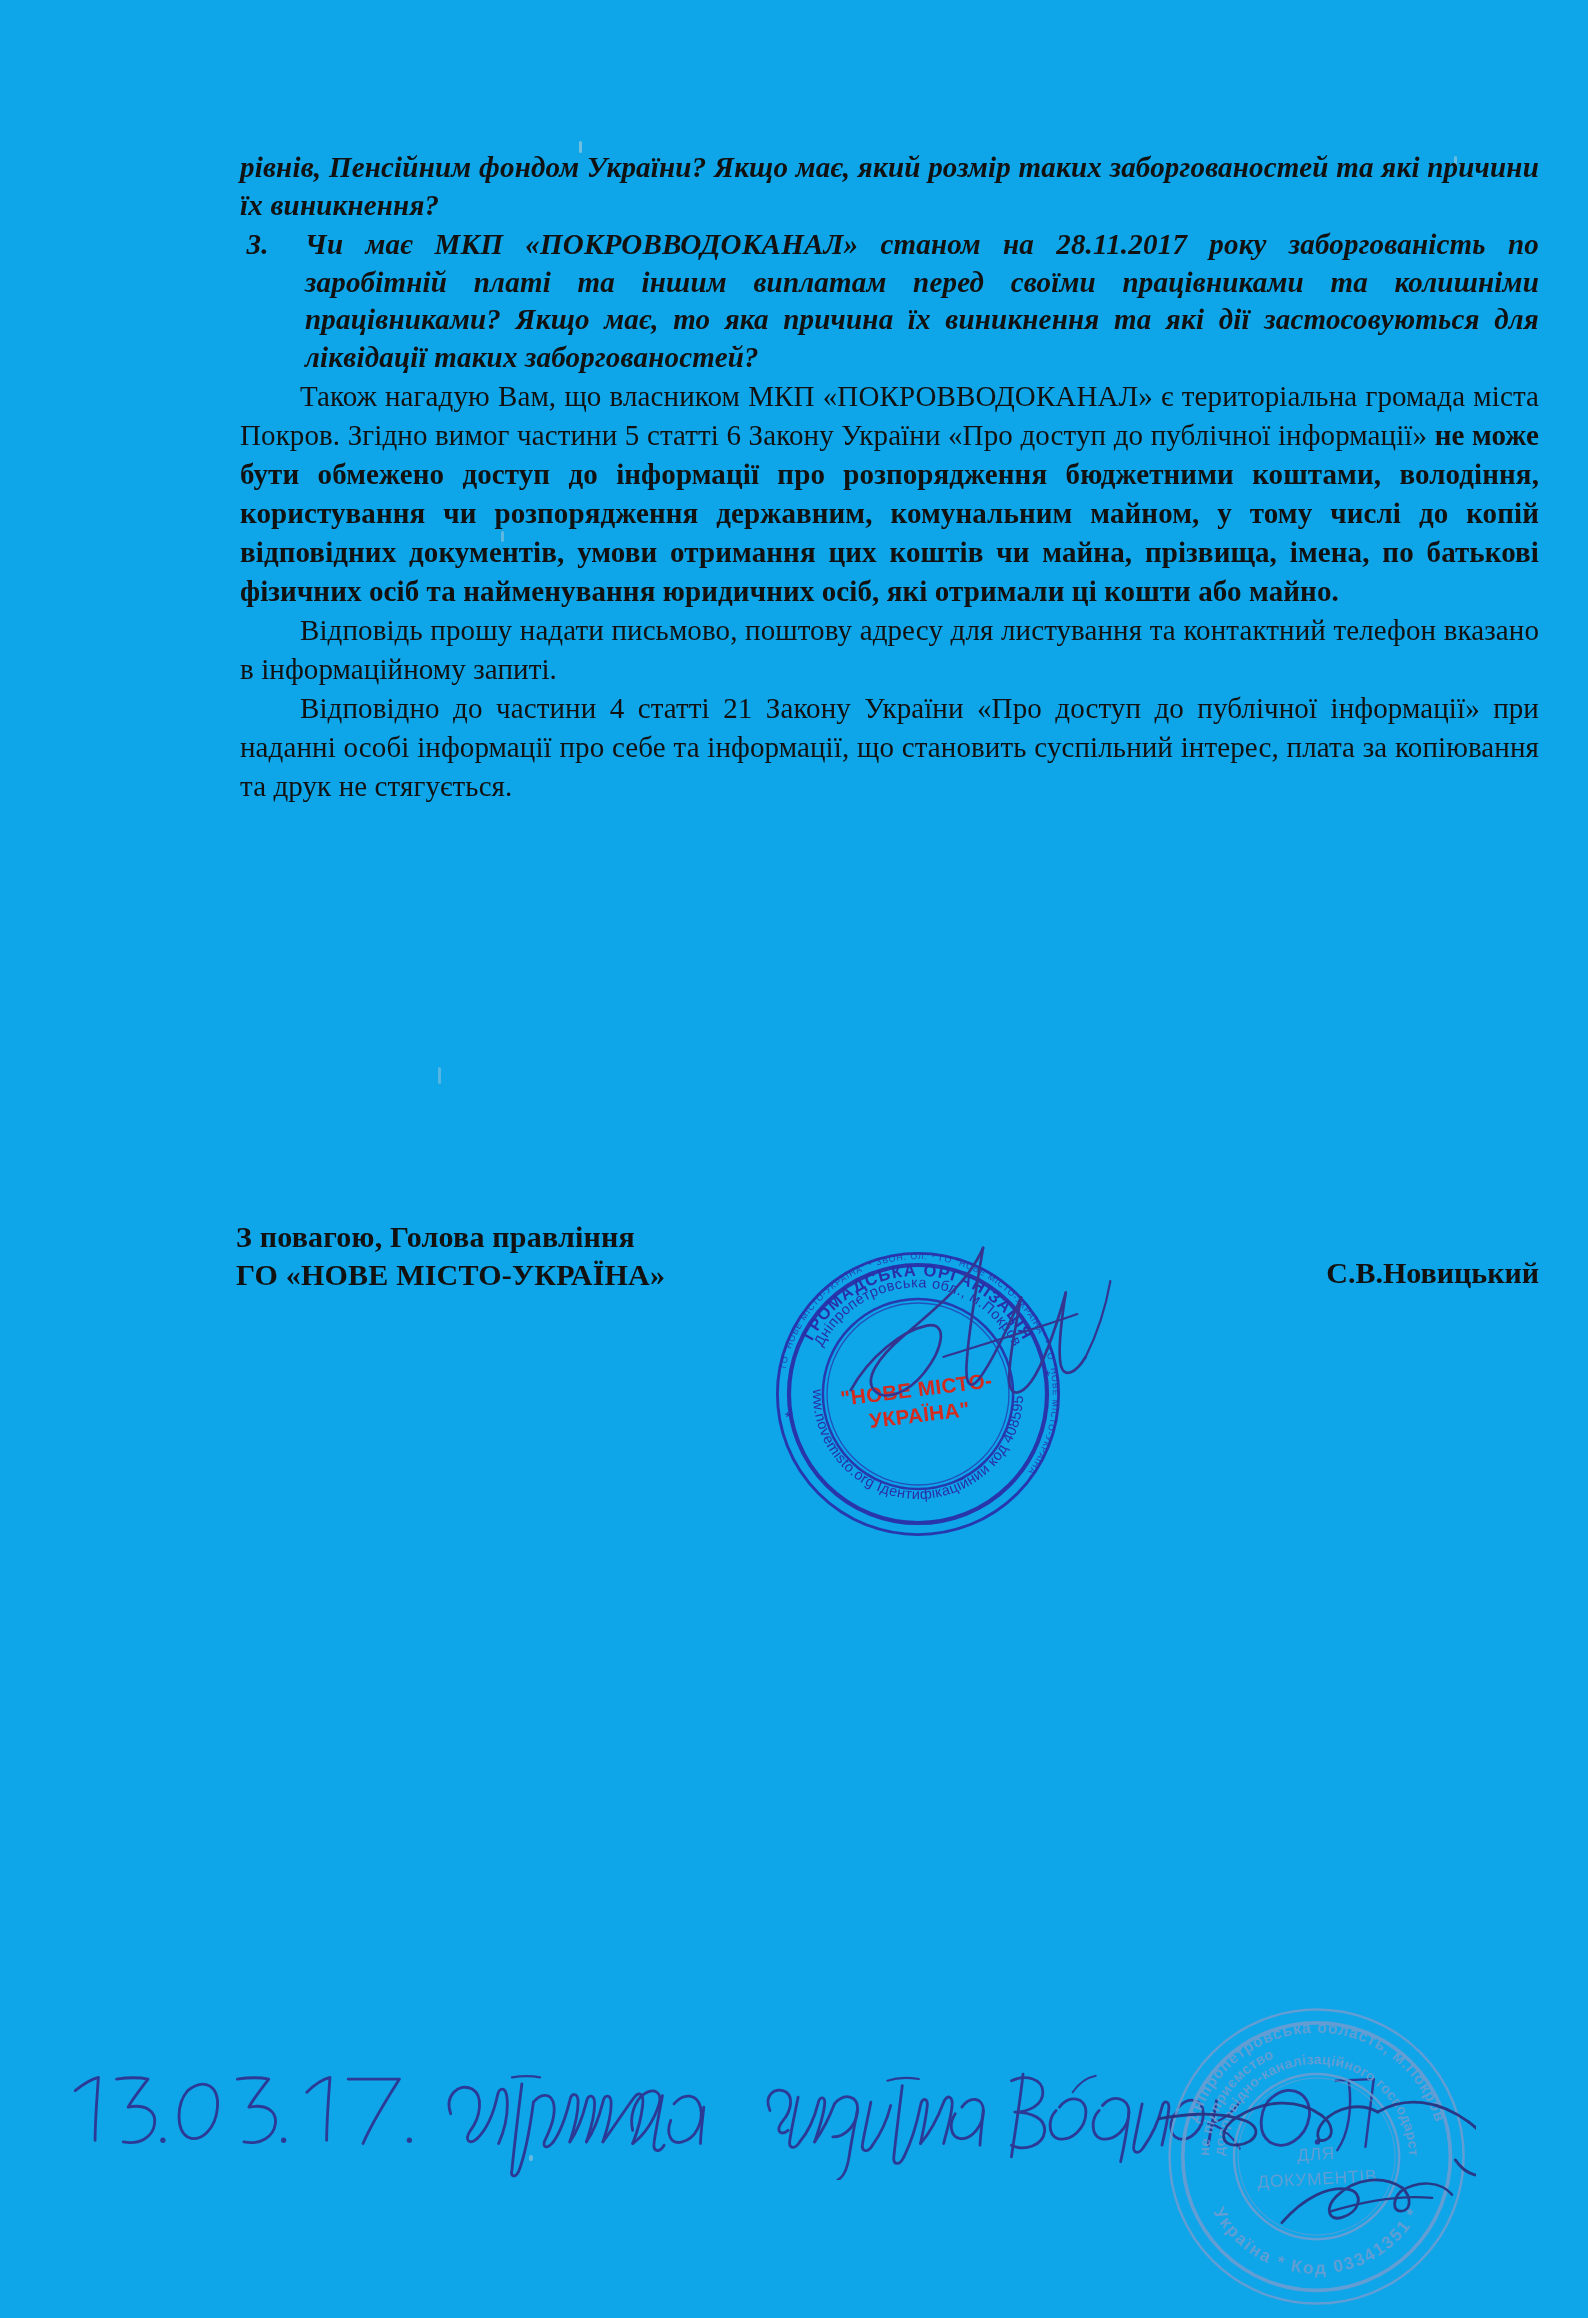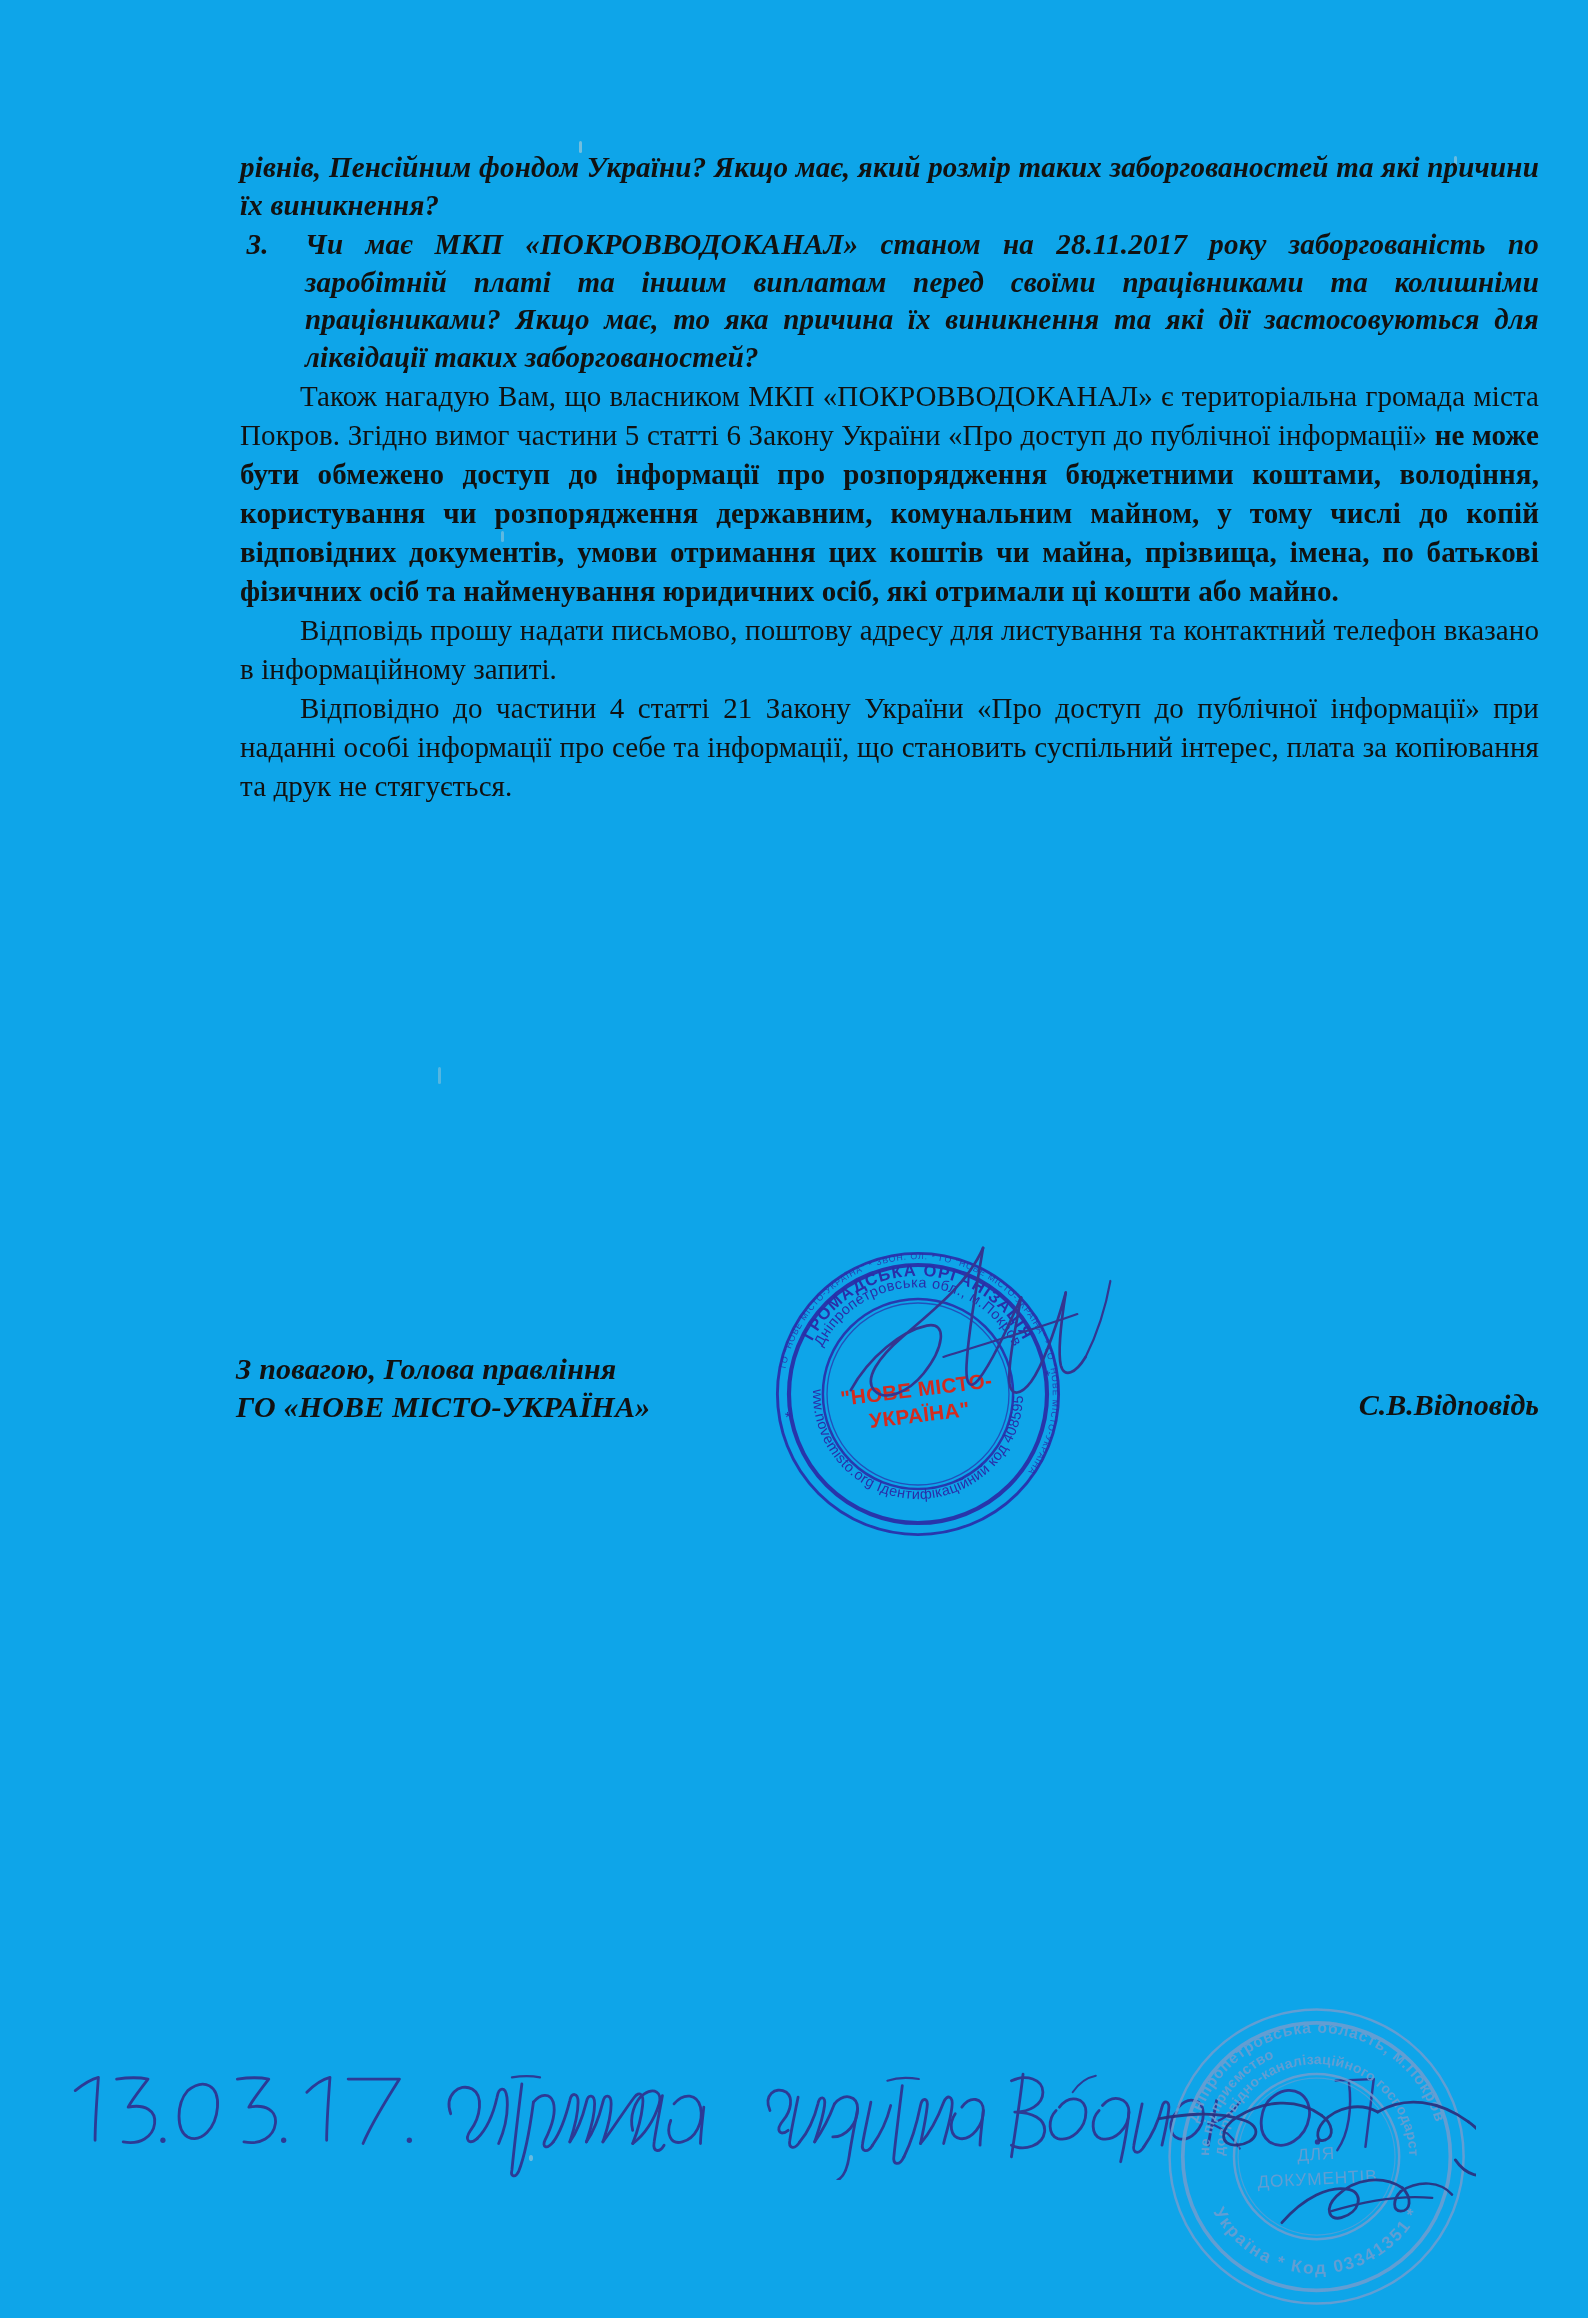--- a/index.html
+++ b/index.html
@@ -71,23 +71,22 @@
     margin: 0;
     letter-spacing: 0.1px;
   }
   .para.first { }
   .para b { font-weight: bold; }
 
   
   .sign-block {
     position: absolute;
     left: 236px;
-    top: 1350px;
+    top: 1218px;
     width: 1303px;
-    font-style: italic;
   }
   .sign-row {
     font-size: 30px;
     font-weight: bold;
     line-height: 1.28;
     letter-spacing: 0.2px;
   }
   .sign-name {
     position: absolute;
     right: 0;
@@ -180,21 +179,21 @@
 
 
     <p class="para">
       <span> Відповідно до частини 4 статті 21 Закону України «Про доступ до публічної інформації» при наданні особі інформації про себе та інформації, що становить суспільний інтерес, плата за копіювання та друк не стягується.</span>
     </p>
   </div>
 
   <div class="sign-block">
     <div class="sign-row">З повагою, Голова правління</div>
     <div class="sign-row">ГО «НОВЕ МІСТО-УКРАЇНА»</div>
-    <div class="sign-name">С.В.Відповідь</div>
+    <div class="sign-name">С.В.Новицький</div>
   </div>
 
   <div class="stamp-org">
     <svg viewBox="0 0 370 370" xmlns="http://www.w3.org/2000/svg">
       <defs>
         <path id="ringOuterTop" d="M 185,185 m -152,0 a 152,152 0 1 1 304,0" fill="none"></path>
         <path id="ringOuterTopTxt" d="M 42,185 a 143,143 0 0 1 286,0" fill="none"></path>
         <path id="ringTop2" d="M 56,185 a 129,129 0 0 1 258,0" fill="none"></path>
         <path id="ringBottomTxt" d="M 58,185 a 127,127 0 0 0 254,0" fill="none"></path>
         <path id="ringBottom2" d="M 44,185 a 141,141 0 0 0 282,0" fill="none"></path>

